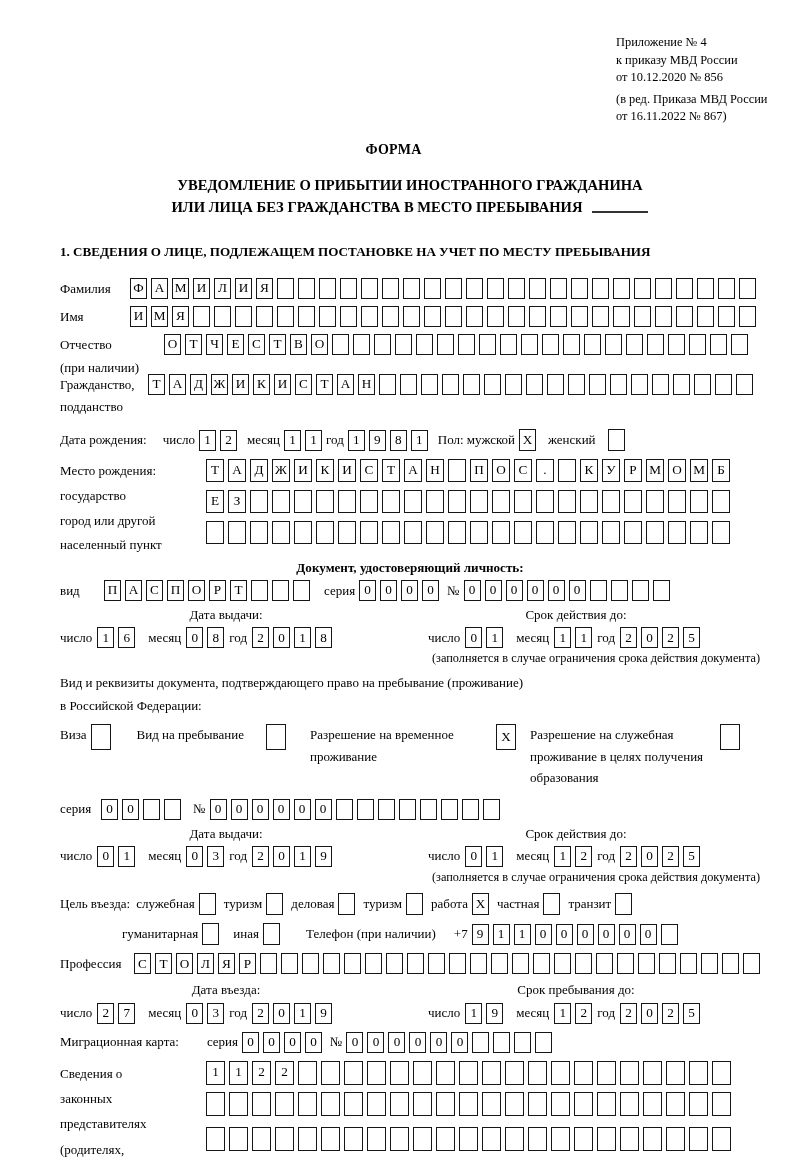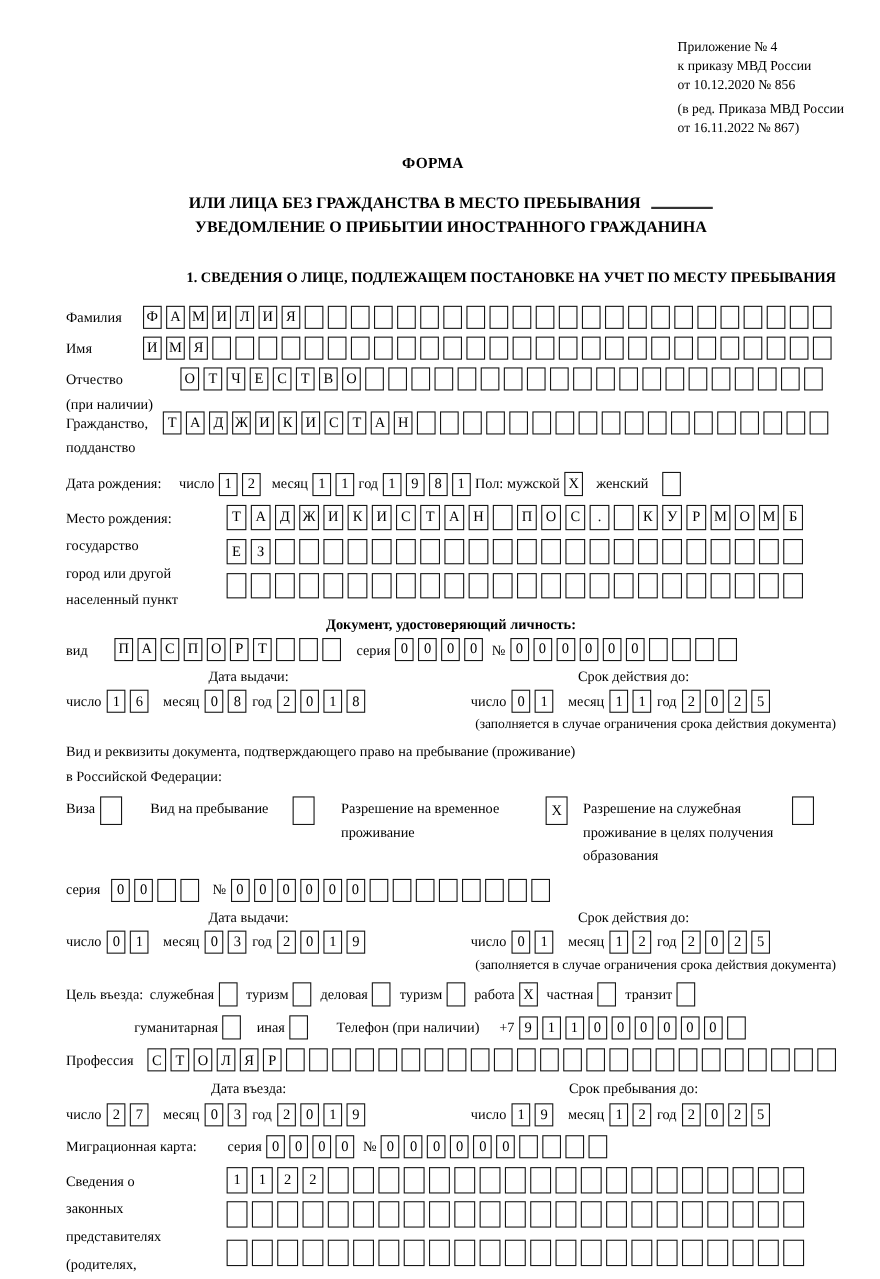--- a/index.html
+++ b/index.html
@@ -8,21 +8,21 @@
   .page { padding:34px 40px 0 60px; width:800px; }
 
   
   .hdr { margin-left:556px; width:200px; font-size:12.4px; line-height:1.42; }
   .hdr-sub { margin-top:4px; }
   .forma { text-align:center; padding-right:33px; font-weight:bold; font-size:14px; margin-top:15px; letter-spacing:.3px; }
 
   .title { text-align:center; font-weight:bold; font-size:14.6px; margin-top:15px; line-height:1.55; }
   .uline { display:inline-block; width:56px; border-bottom:2px solid #333; margin-left:10px; transform:translateY(1px); }
 
-  .sec1 { font-weight:bold; font-size:13.1px; margin-top:25px; text-align:right; }
+  .sec1 { font-weight:bold; font-size:13.1px; margin-top:25px; text-align:left; }
 
   
   .row { display:flex; align-items:center; gap:4px; }
   .top { align-items:flex-start; }
   .cells { display:inline-flex; gap:4px; flex:0 0 auto; }
   .cell { width:17px; height:21px; border:1.5px solid #161616; display:inline-flex; align-items:center; justify-content:center;
           font-size:13.2px; flex:0 0 auto; background:#fff; }
   .big .cell { width:18px; height:23px; }
   .rep .cell { width:19px; height:24px; }
   .cbx .cell { width:20px; height:26px; }
@@ -65,22 +65,22 @@
     <div>от 10.12.2020 № 856</div>
     <div class="hdr-sub">
       <div>(в ред. Приказа МВД России</div>
       <div>от 16.11.2022 № 867)</div>
     </div>
   </div>
 
   <div class="forma">ФОРМА</div>
 
   <div class="title">
+    <div>УВЕДОМЛЕНИЕ О ПРИБЫТИИ ИНОСТРАННОГО ГРАЖДАНИНА</div>
     <div><span>ИЛИ ЛИЦА БЕЗ ГРАЖДАНСТВА В МЕСТО ПРЕБЫВАНИЯ</span><span class="uline"></span></div>
-    <div>УВЕДОМЛЕНИЕ О ПРИБЫТИИ ИНОСТРАННОГО ГРАЖДАНИНА</div>
   </div>
 
   <div class="sec1">1. СВЕДЕНИЯ О ЛИЦЕ, ПОДЛЕЖАЩЕМ ПОСТАНОВКЕ НА УЧЕТ ПО МЕСТУ ПРЕБЫВАНИЯ</div>
 
   <div class="row mt18">
     <span class="lbl w66">Фамилия</span>
     <span class="cells">
         <span class="cell">Ф</span>
         <span class="cell">А</span>
         <span class="cell">М</span>
@@ -238,21 +238,21 @@
         <span class="cell">1</span>
         <span class="cell">1</span>
       </span>
     <span class="lbl">год</span>
     <span class="cells">
         <span class="cell">1</span>
         <span class="cell">9</span>
         <span class="cell">8</span>
         <span class="cell">1</span>
       </span>
-    <span class="lbl" style="">Пол: мужской</span>
+    <span class="lbl" style="margin-left:6px">Пол: мужской</span>
     <span class="cells cbs">
         <span class="cell">X</span>
       </span>
     <span class="lbl" style="margin-left:8px">женский</span>
     <span class="cells cbs" style="margin-left:8px">
         <span class="cell"></span>
       </span>
   </div>
 
   <div class="row top mt8">

